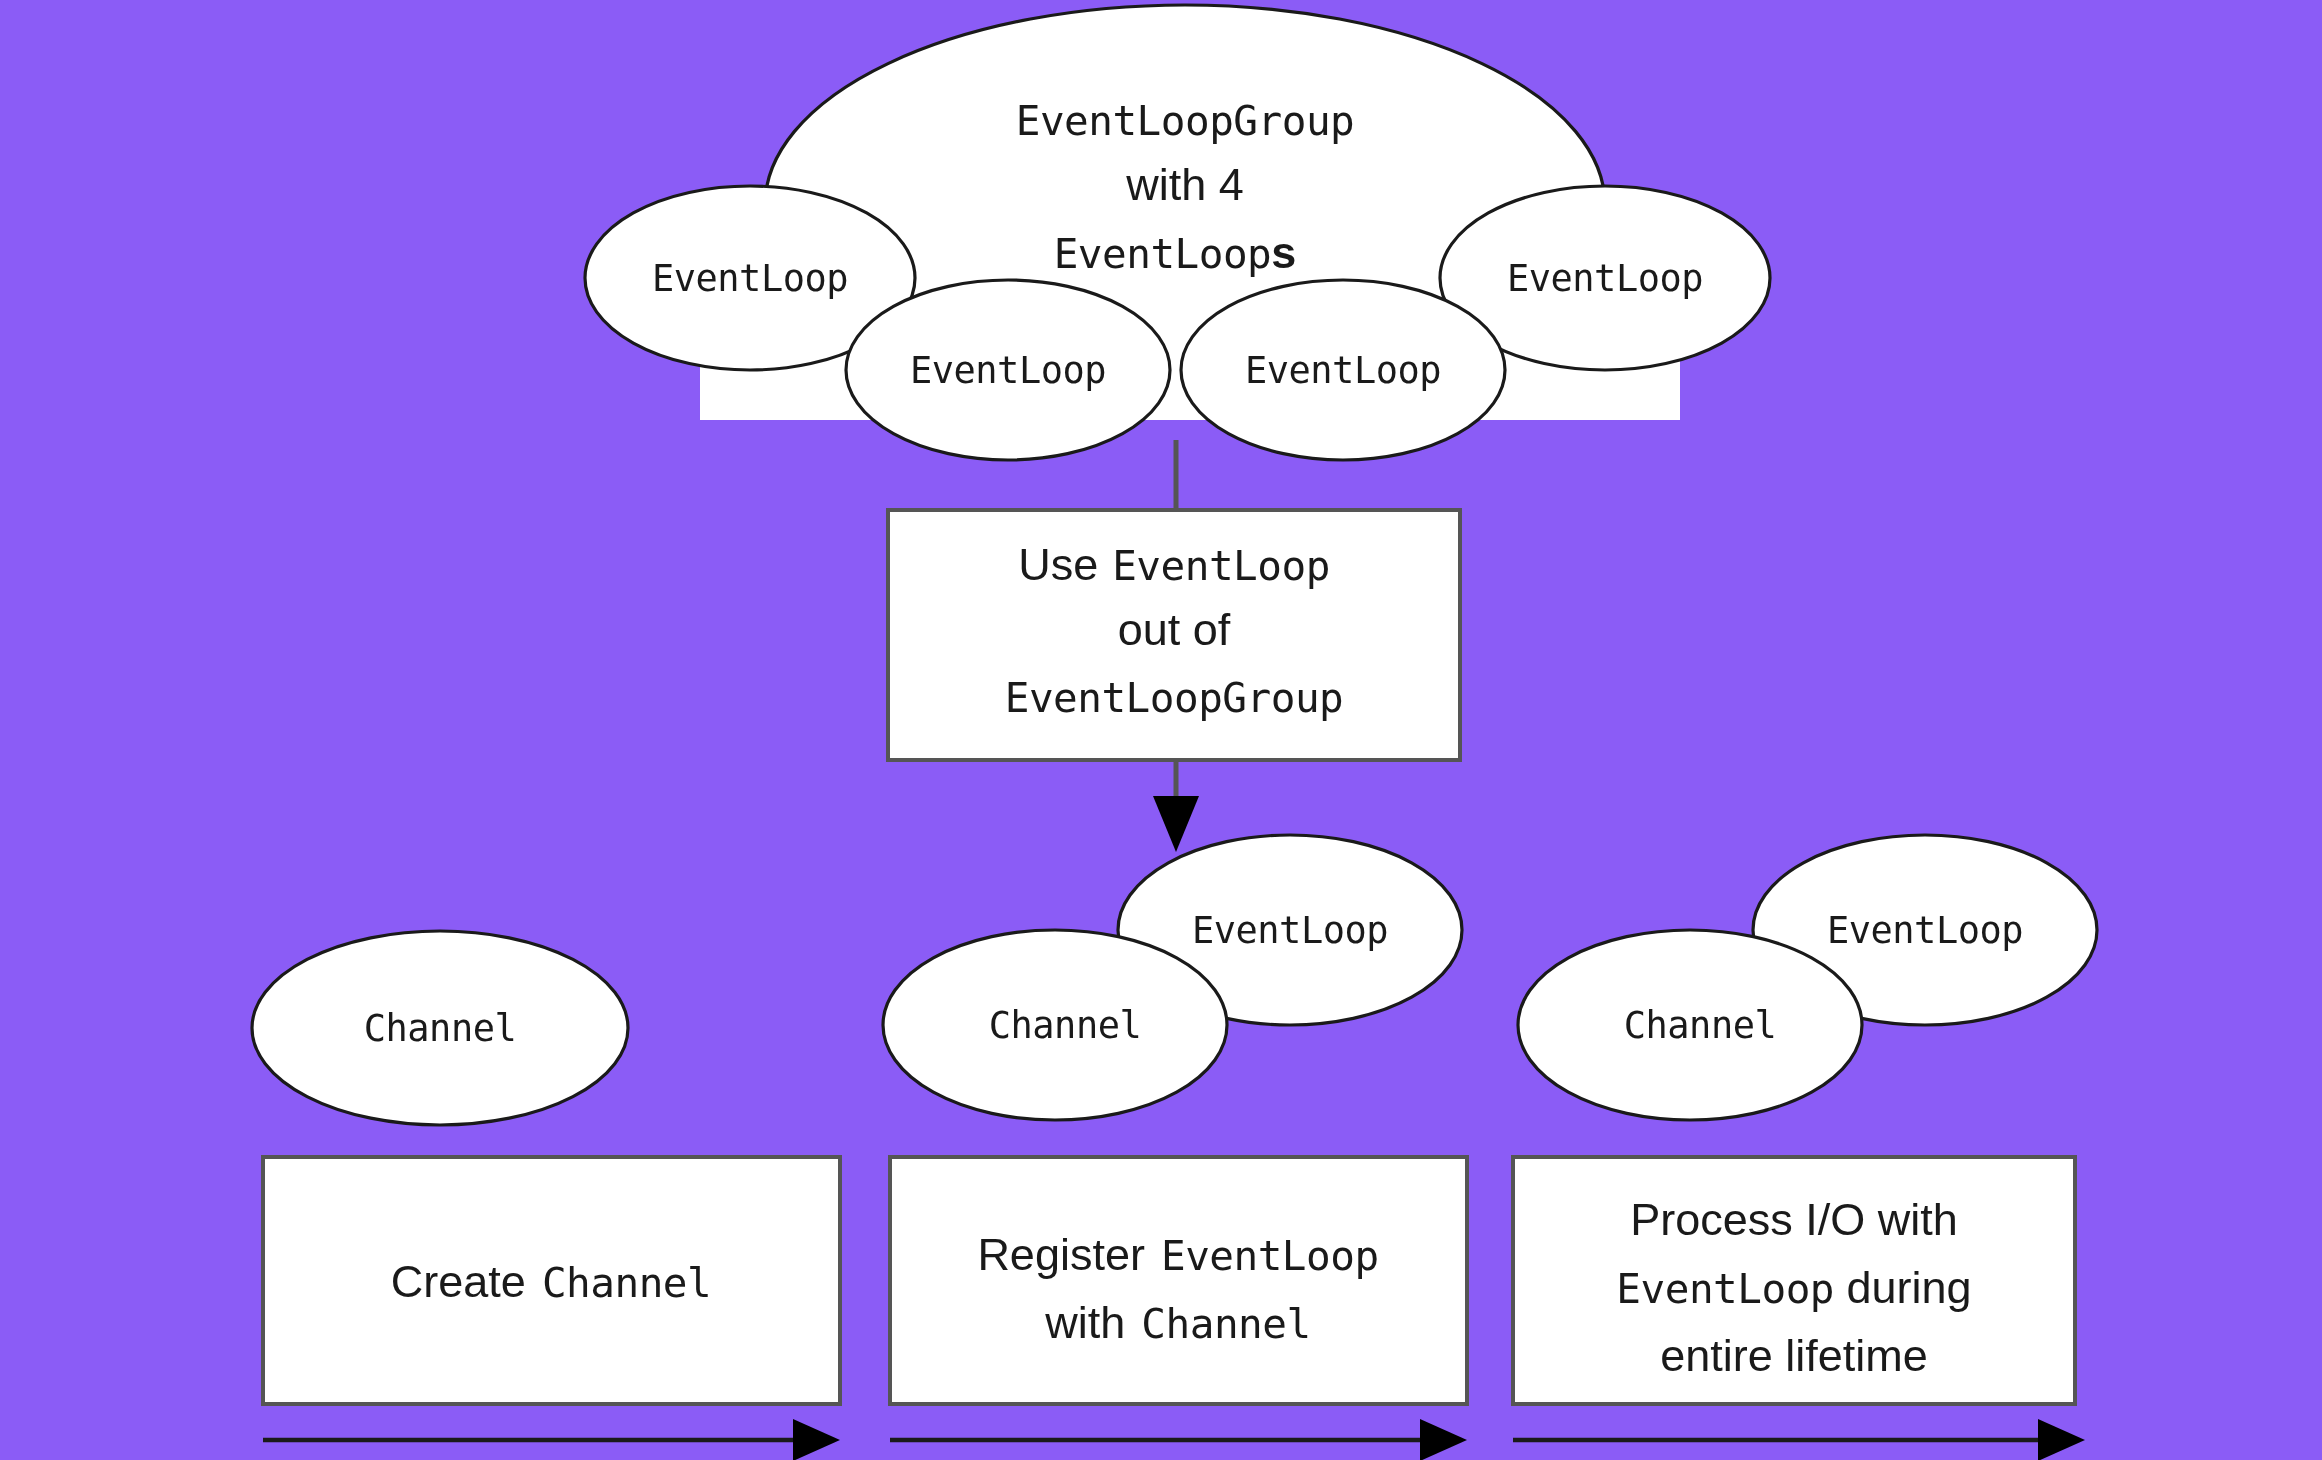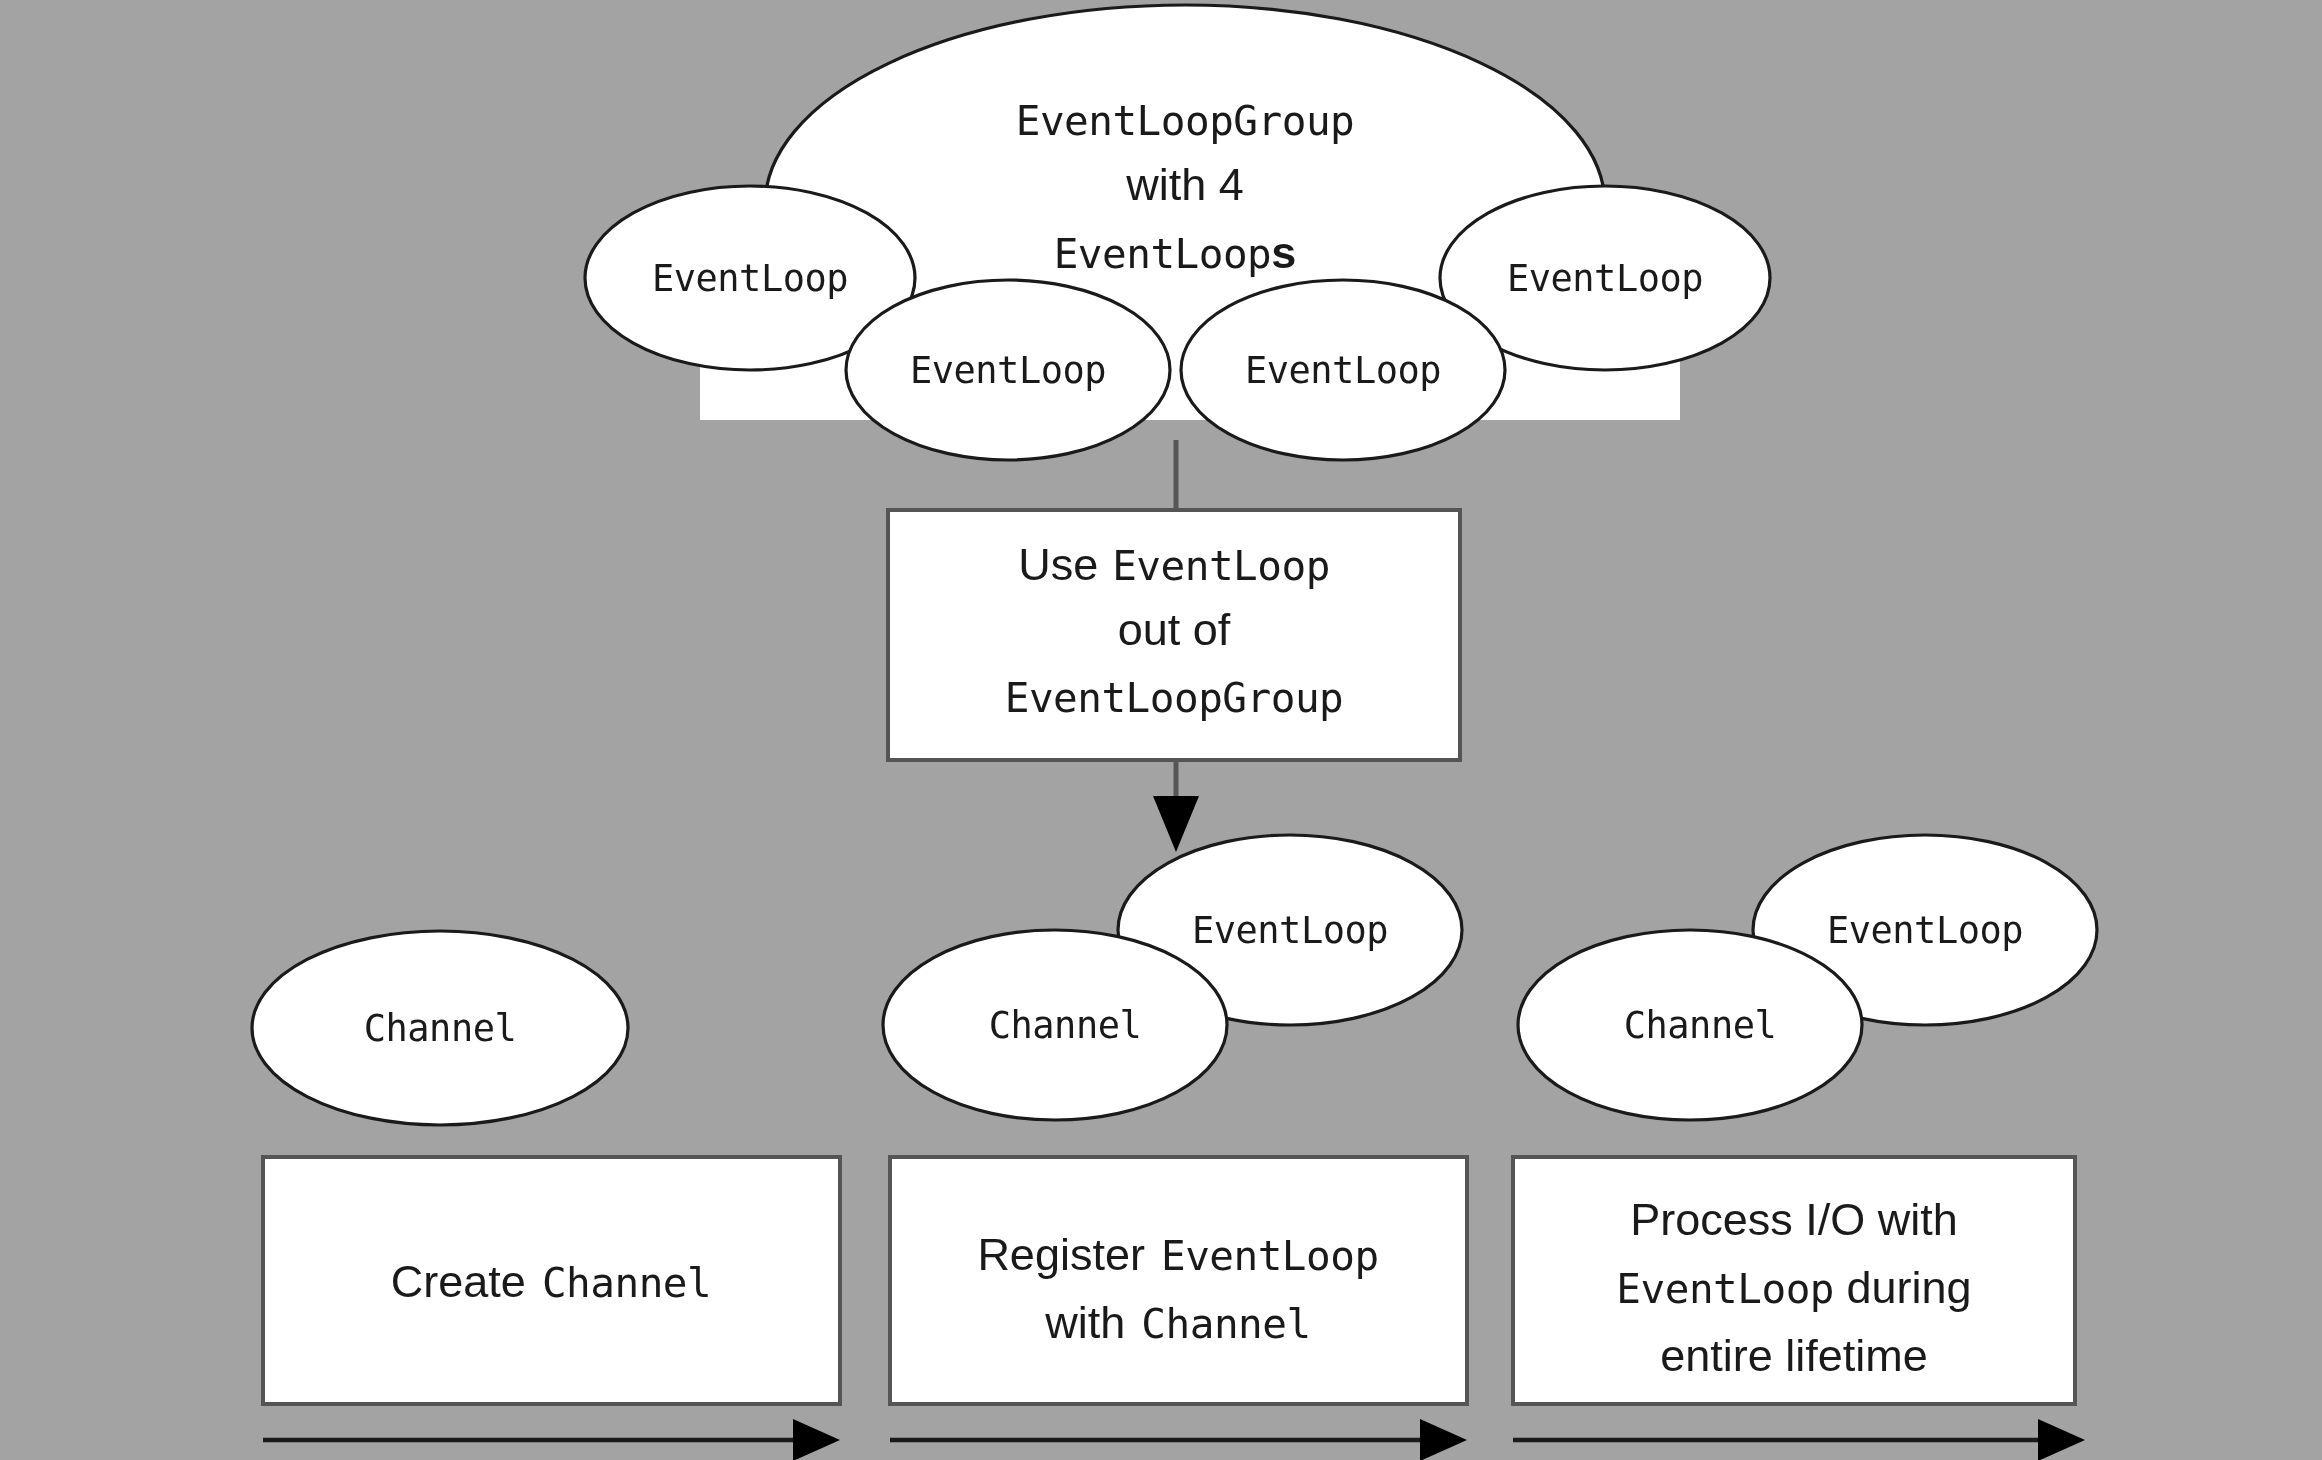--- a/index.html
+++ b/index.html
@@ -10,21 +10,21 @@
   body {
     width: 2322px;
     height: 1460px;
     font-family: "Liberation Sans", sans-serif;
     overflow: hidden;
   }
   #stage {
     position: relative;
     width: 2322px;
     height: 1460px;
-    background: #a3a3a3;
+    background: #8b5cf6;
   }
   #diagram-svg {
     position: absolute;
     left: 0;
     top: 0;
     width: 2322px;
     height: 1460px;
     display: block;
   }
   text {

